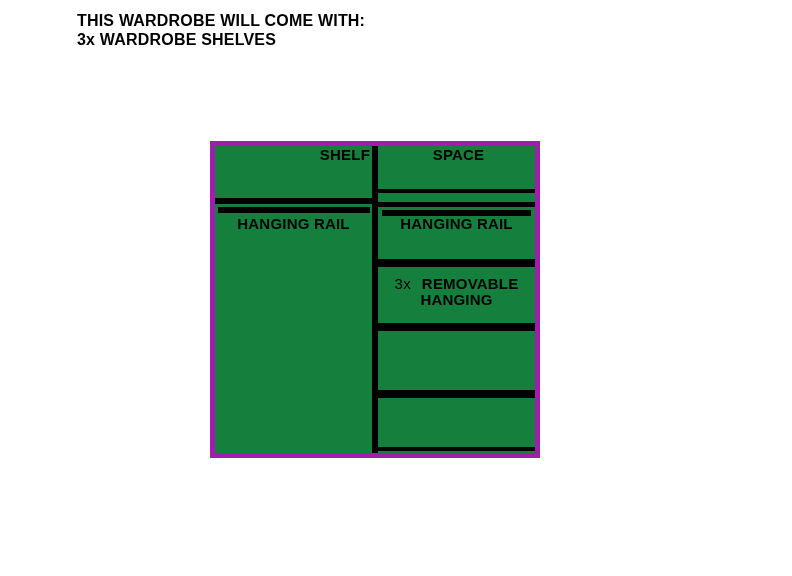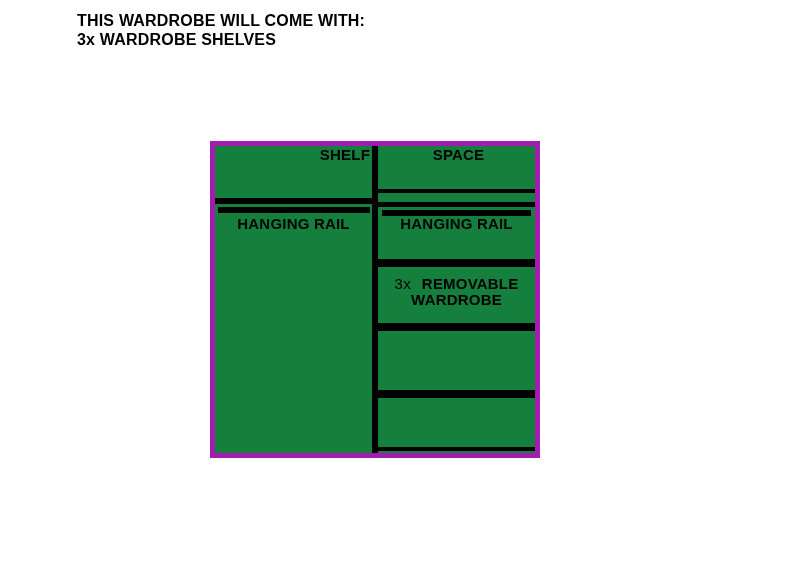--- a/index.html
+++ b/index.html
@@ -99,17 +99,17 @@
     <div class="line r-bot-edge"></div>
 
     <div class="lbl shelf-lbl">SHELF</div>
     <div class="lbl space-lbl">SPACE</div>
 
     <div class="lbl l-rail-lbl">HANGING RAIL</div>
     <div class="lbl r-rail-lbl">HANGING RAIL</div>
 
     <div class="lbl shelves-lbl">
       <span class="prefix">3x</span><span>REMOVABLE</span><br>
-      <span>WARDROBE</span>
+      <span>HANGING</span>
     </div>
 
   </div>
 </div>
 
 </body></html>

